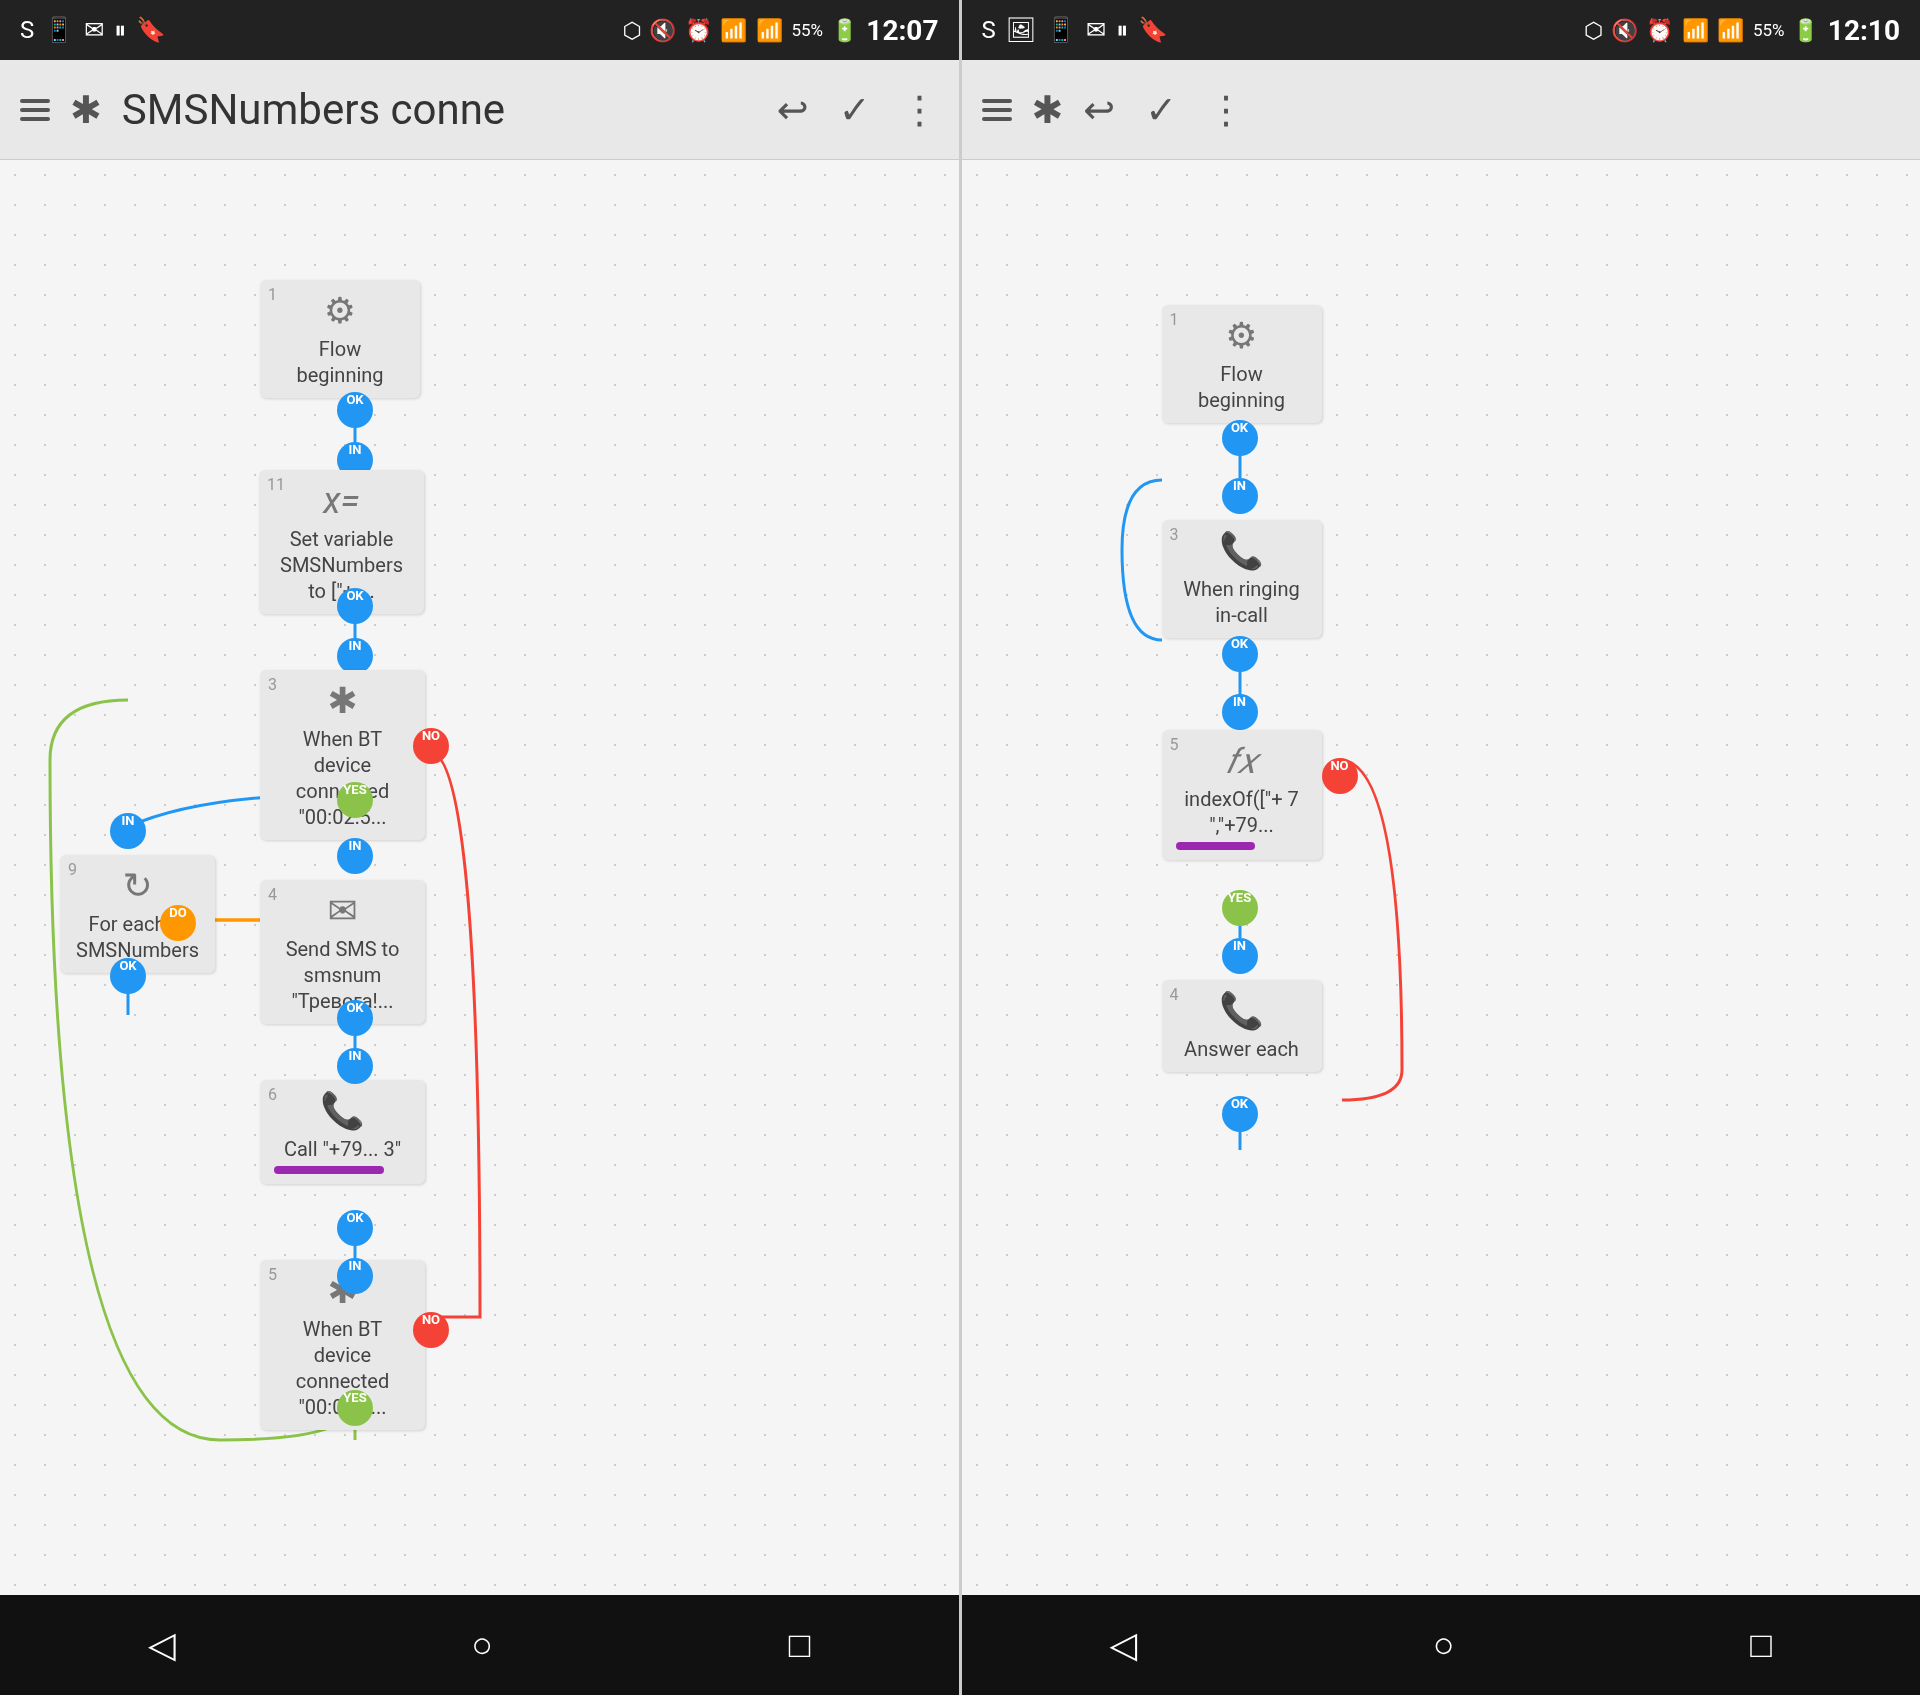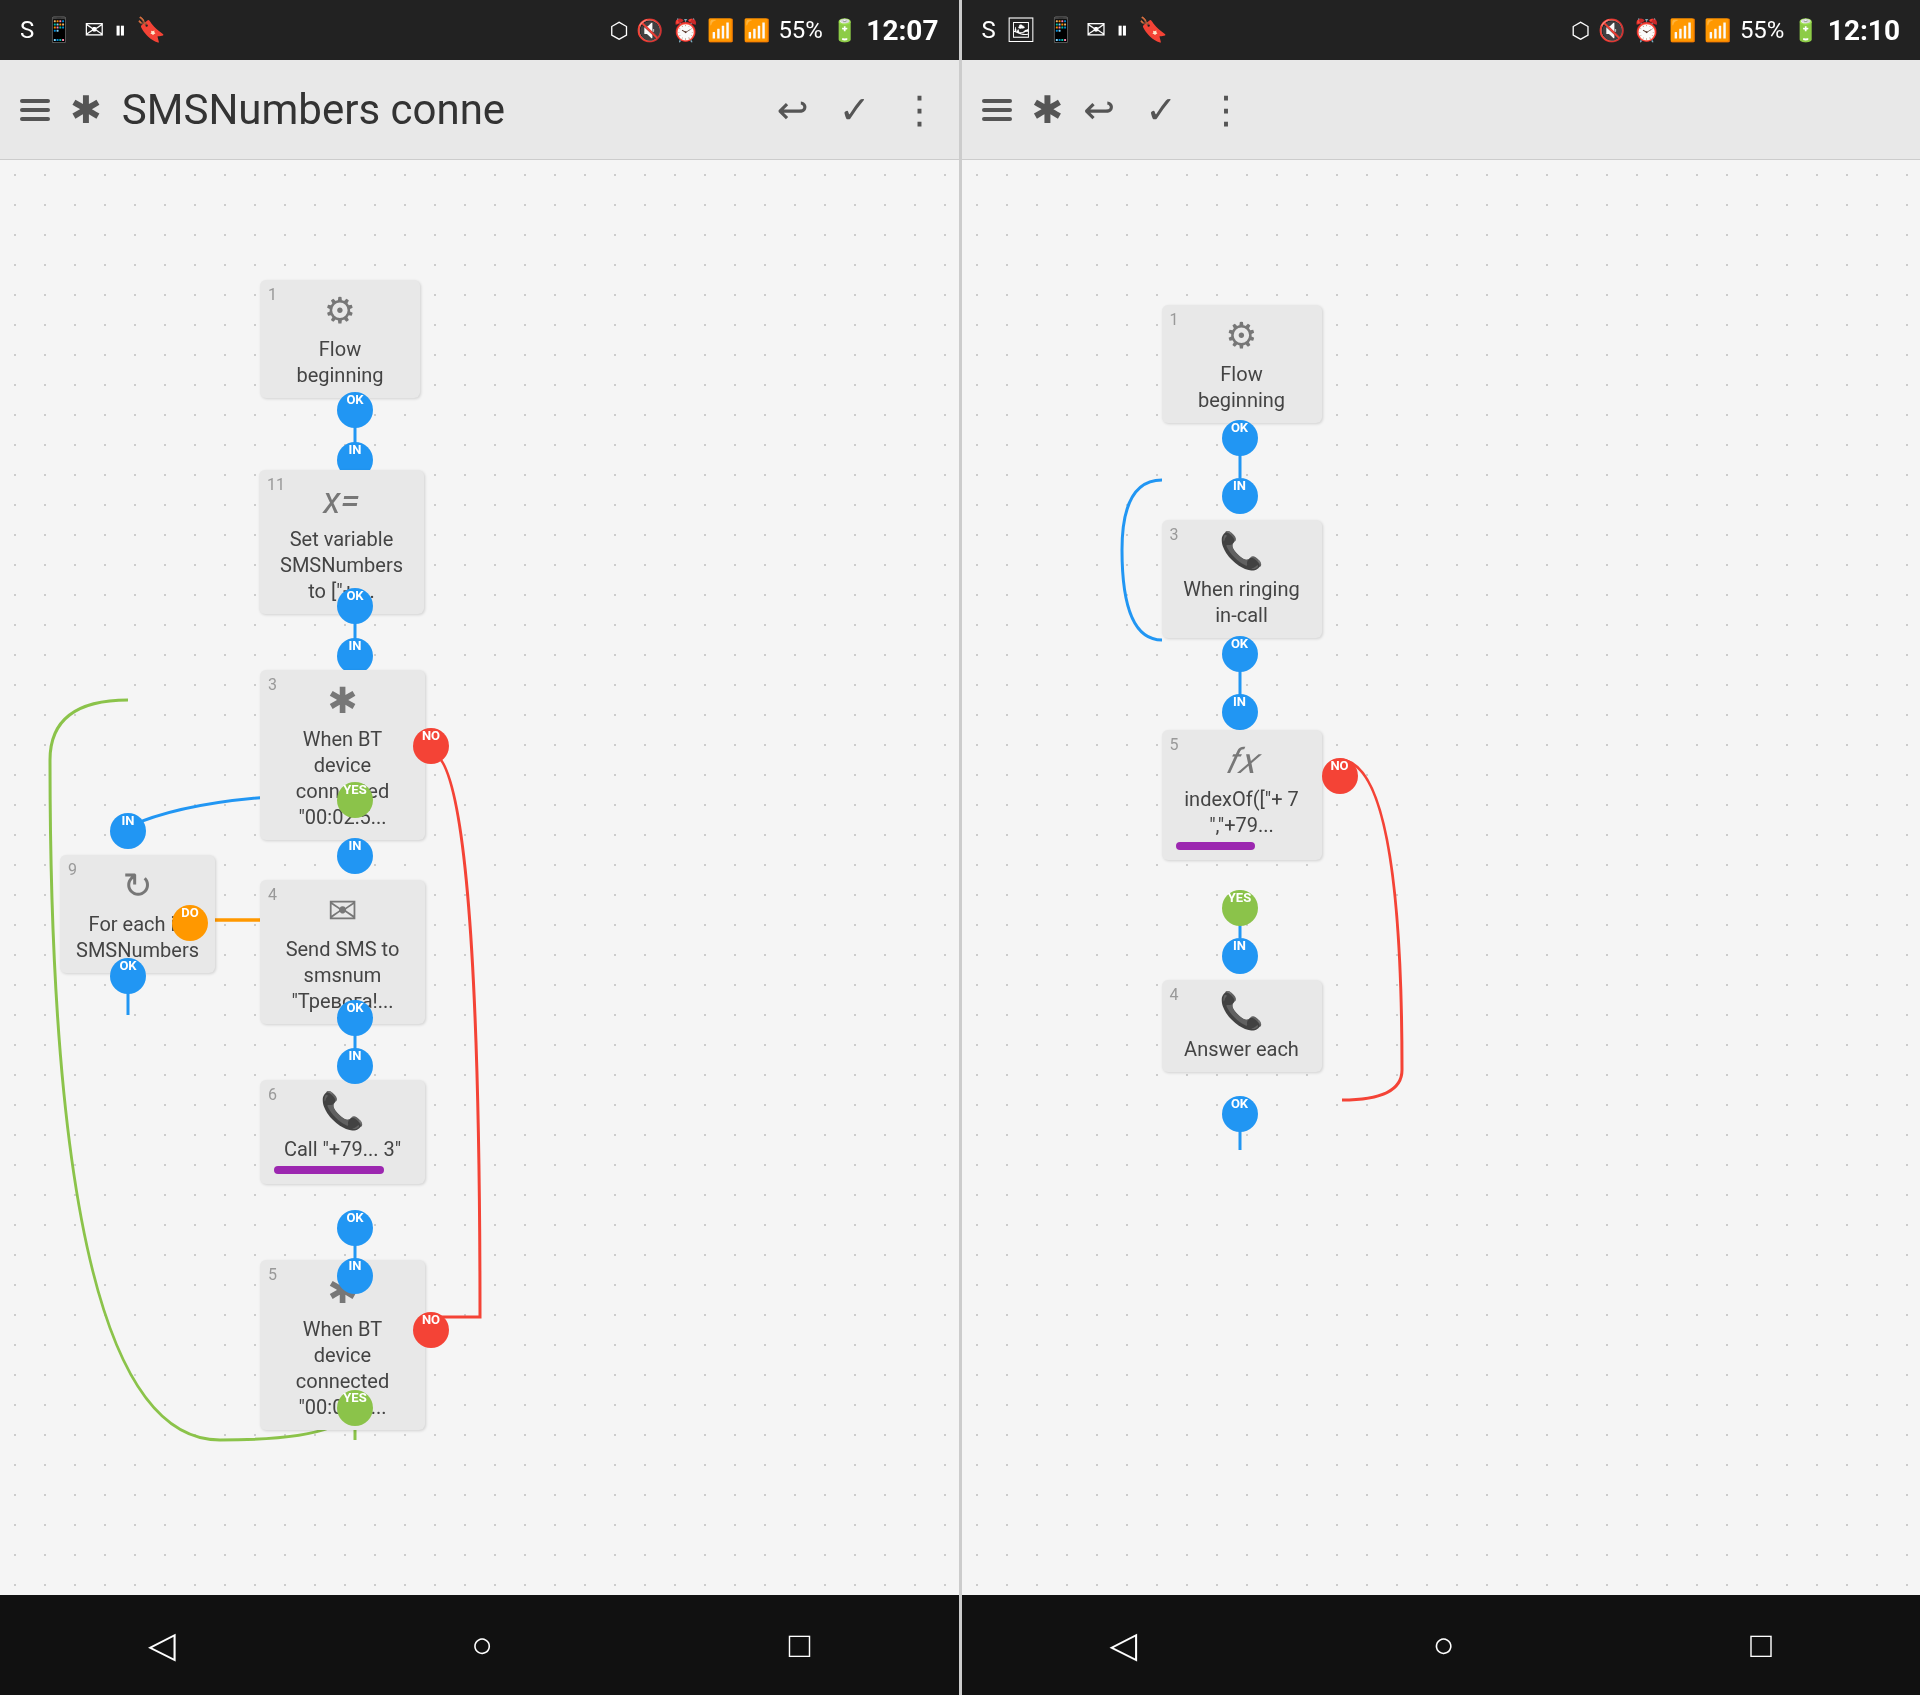--- a/index.html
+++ b/index.html
@@ -52,21 +52,21 @@
       display: flex;
       align-items: center;
       gap: 8px;
       font-size: 22px;
     }
     .status-time {
       font-size: 28px;
       font-weight: bold;
     }
     .status-battery {
-      font-size: 24px;
+      font-size: 17px;
     }
 
     
     .app-bar {
       height: 100px;
       background: #e8e8e8;
       display: flex;
       align-items: center;
       padding: 0 20px;
       gap: 20px;
@@ -304,21 +304,21 @@
       </div>
 
       <div class="flow-node" style="left:60px; top:695px; width:155px;">
         <span class="node-num">9</span>
         <span class="node-icon">↻</span>
         <span class="node-label">For each in SMSNumbers</span>
       </div>
       <div class="connector connector-blue" style="left:110px; top:653px;">
         <span class="connector-text">IN</span>
       </div>
-      <div class="connector connector-orange" style="left:172px; top:745px;">
+      <div class="connector connector-orange" style="left:160px; top:745px;">
         <span class="connector-text">DO</span>
       </div>
       <div class="connector connector-blue" style="left:110px; top:798px;">
         <span class="connector-text">OK</span>
       </div>
 
       <div class="flow-node" style="left:260px; top:720px; width:165px;">
         <span class="node-num">4</span>
         <span class="node-icon">✉</span>
         <span class="node-label">Send SMS to smsnum "Тревога!...</span>

